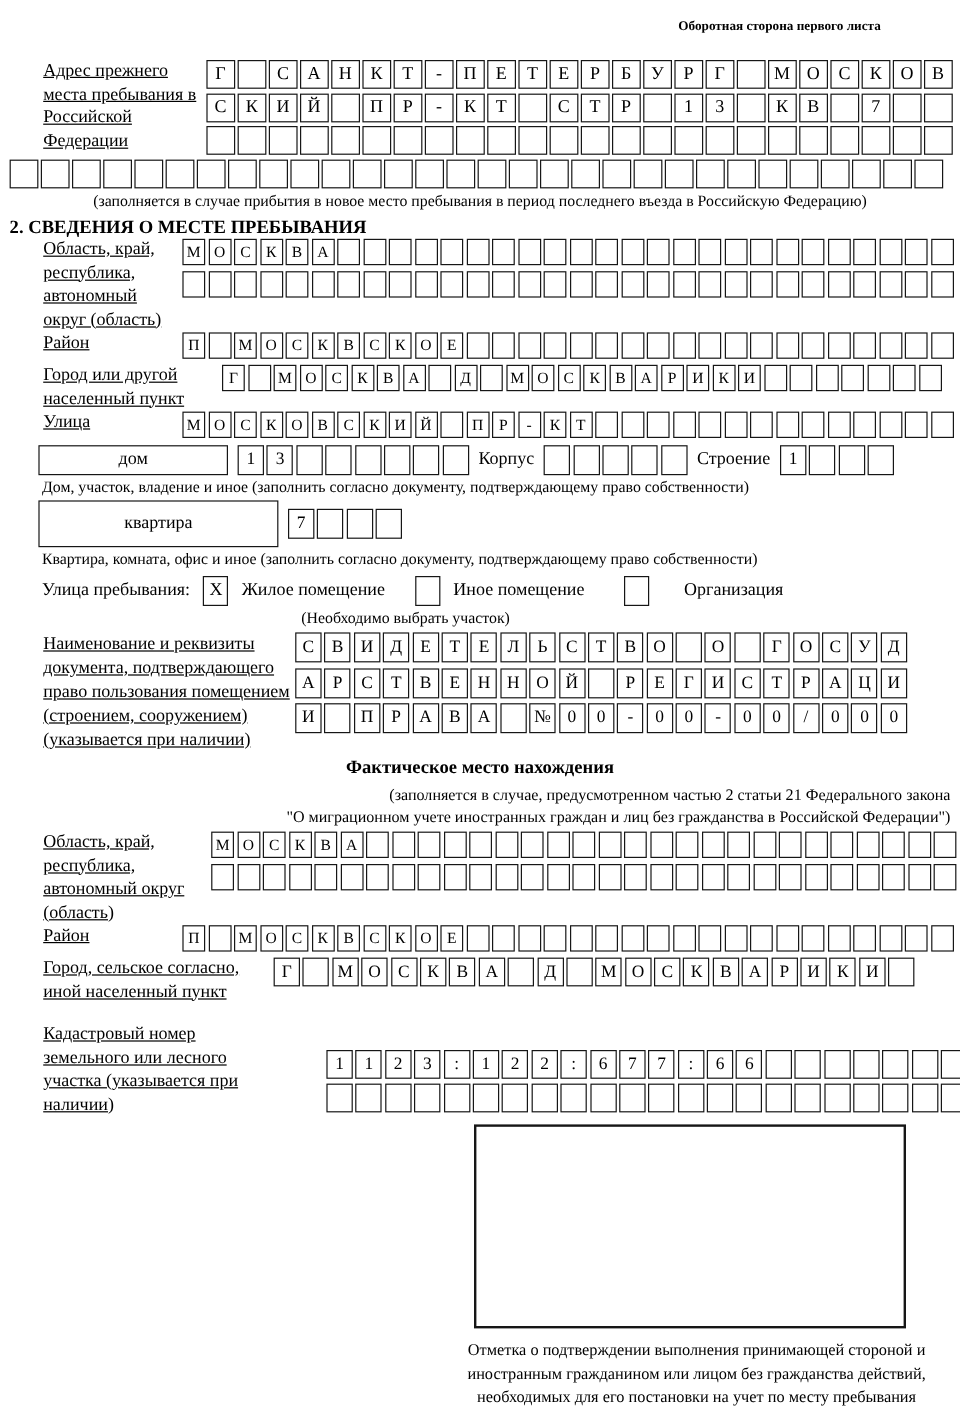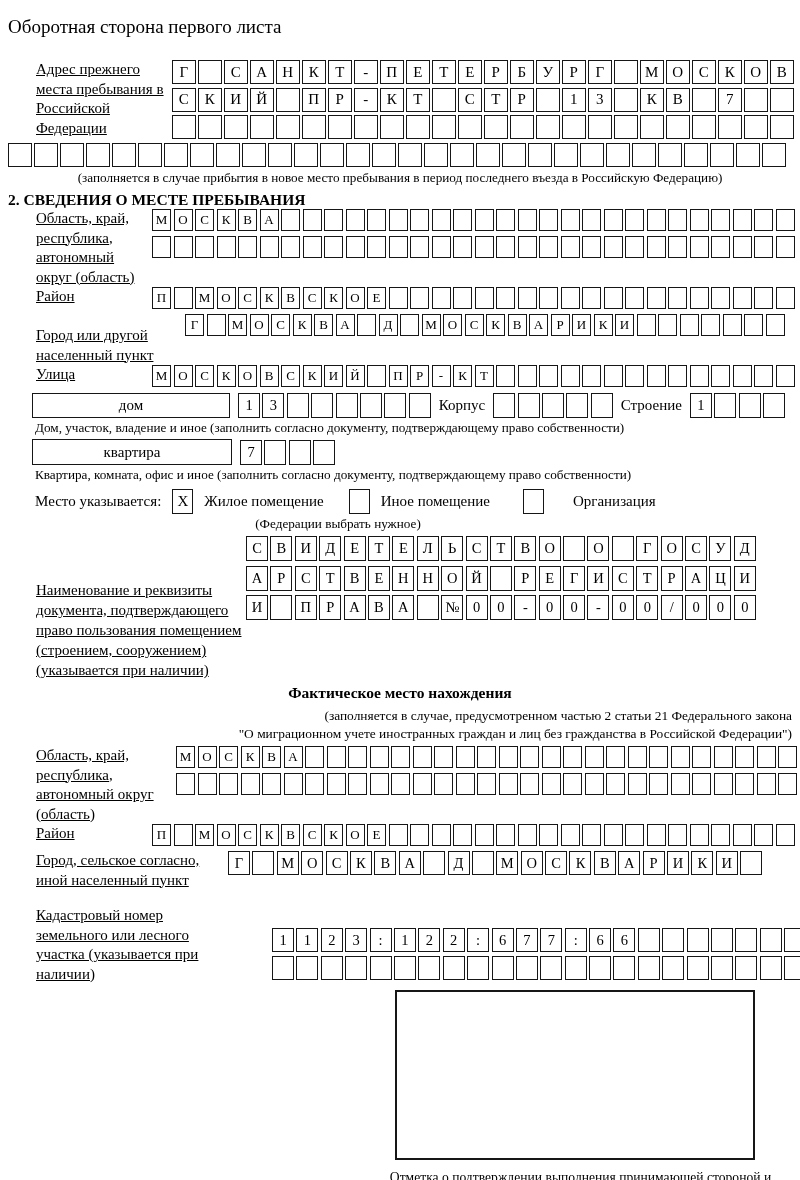--- a/index.html
+++ b/index.html
@@ -2,26 +2,26 @@
 <html><head>
 <meta charset="utf-8">
 <style>
   * { box-sizing: border-box; margin: 0; padding: 0; }
   html,body { background:#fff; }
   body {
     width: 800px; height: 1180px; overflow: hidden;
     font-family: "Liberation Serif", serif; color: #000;
     padding: 0 8px;
   }
-  .hdr-note { text-align: left; margin: 16px 58px 0 0; font-size: 19px; }
+  .hdr-note { text-align: right; margin: 16px 58px 0 0; font-size: 11px; font-weight: bold; }
 
   .row { display: flex; align-items: flex-start; }
   .lbl { font-size: 15px; line-height: 19.5px; padding-left: 28px; text-decoration: underline; }
   .w164 { flex: 0 0 164px; } .w144 { flex: 0 0 144px; }
-  .w177 { flex: 0 0 177px; margin-top: 12px; } .w238 { flex: 0 0 238px; margin-top: 44px; }
+  .w177 { flex: 0 0 177px; } .w238 { flex: 0 0 238px; }
   .w168 { flex: 0 0 168px; } .w220 { flex: 0 0 220px; }
   .col  { display: flex; flex-direction: column; }
 
   .grid { display: flex; flex: 0 0 auto; }
   .cell {
     flex: 0 0 auto; border: 1.7px solid #161616; background: #fff;
     display: flex; align-items: center; justify-content: center;
     font-family: "Liberation Serif", serif;
   }
   .gs1  { gap: 2.5px; margin-bottom: 3.5px; }
@@ -36,22 +36,22 @@
   .note { font-size: 13.2px; line-height: 16px; }
   .note.center { text-align: center; }
   .note.left { padding-left: 27px; margin-bottom: 3px; }
   .sec-title { font-weight: bold; font-size: 15.5px; margin: 5px 0 0 0; }
 
   .houserow { margin: 1px 0 2px 24px; align-items: center; column-gap: 8px; }
   .namedbox {
     border: 1.8px solid #161616; display: flex; align-items: center; justify-content: center;
     font-size: 15px; background: #fff;
   }
-  .dombox { width: 198px; height: 25px; }
-  .kvbox  { width: 200px; height: 26px; }
+  .dombox { width: 158px; height: 25px; }
+  .kvbox  { width: 200px; height: 39px; }
   .inline-lbl { font-size: 15px; }
 
   .chkrow { margin: 6px 0 0 27px; align-items: center; column-gap: 11px; font-size: 15px; }
   .chkbox {
     width: 21px; height: 25px; border: 1.8px solid #161616;
     display: flex; align-items: center; justify-content: center; font-size: 15px;
   }
   .chknote { max-width: 660px; text-align: center; margin-top: 2px; }
 
   .fact-title { text-align: center; font-weight: bold; font-size: 15.5px; margin: 4px 0 5px 0; }
@@ -402,29 +402,29 @@
   <div class="grid gdoc" style="margin-bottom:0">
       <div class="cell">7</div>
       <div class="cell"></div>
       <div class="cell"></div>
       <div class="cell"></div>
     </div>
 </div>
 <div class="note left">Квартира, комната, офис и иное (заполнить согласно документу, подтверждающему право собственности)</div>
 
 <div class="row chkrow">
-  <span>Место указывается:</span>
+  <span>Улица пребывания:</span>
   <div class="chkbox">X</div>
   <span>Жилое помещение</span>
   <div class="chkbox" style="margin-left:14px"></div>
   <span>Иное помещение</span>
   <div class="chkbox" style="margin-left:22px"></div>
   <span style="margin-left:18px">Организация</span>
 </div>
-<div class="note center chknote">(Федерации выбрать нужное)</div>
+<div class="note center chknote">(Необходимо выбрать участок)</div>
 
 <div class="row mt4">
   <div class="lbl w238" style="line-height:20px">Наименование и реквизиты документа, подтверждающего право пользования помещением (строением, сооружением) (указывается при наличии)</div>
   <div class="col">
     <div class="grid gdoc">
         <div class="cell">С</div>
         <div class="cell">В</div>
         <div class="cell">И</div>
         <div class="cell">Д</div>
         <div class="cell">Е</div>

